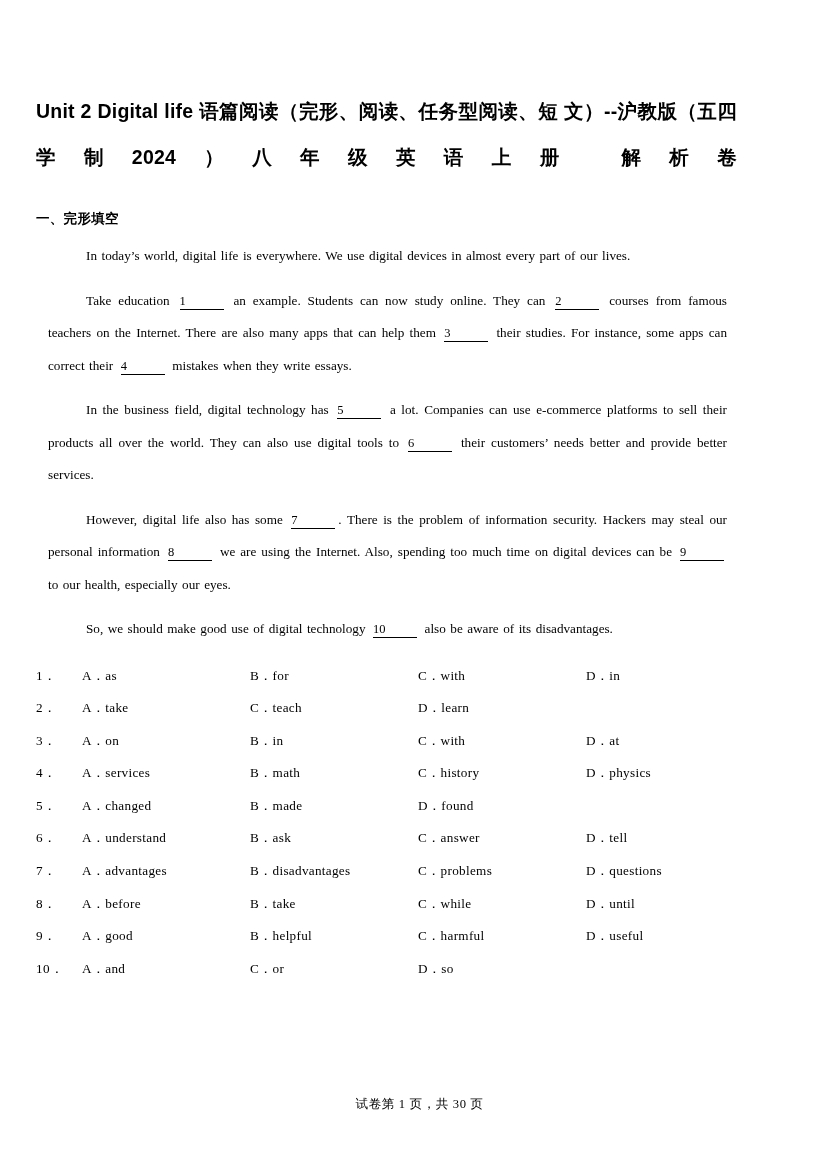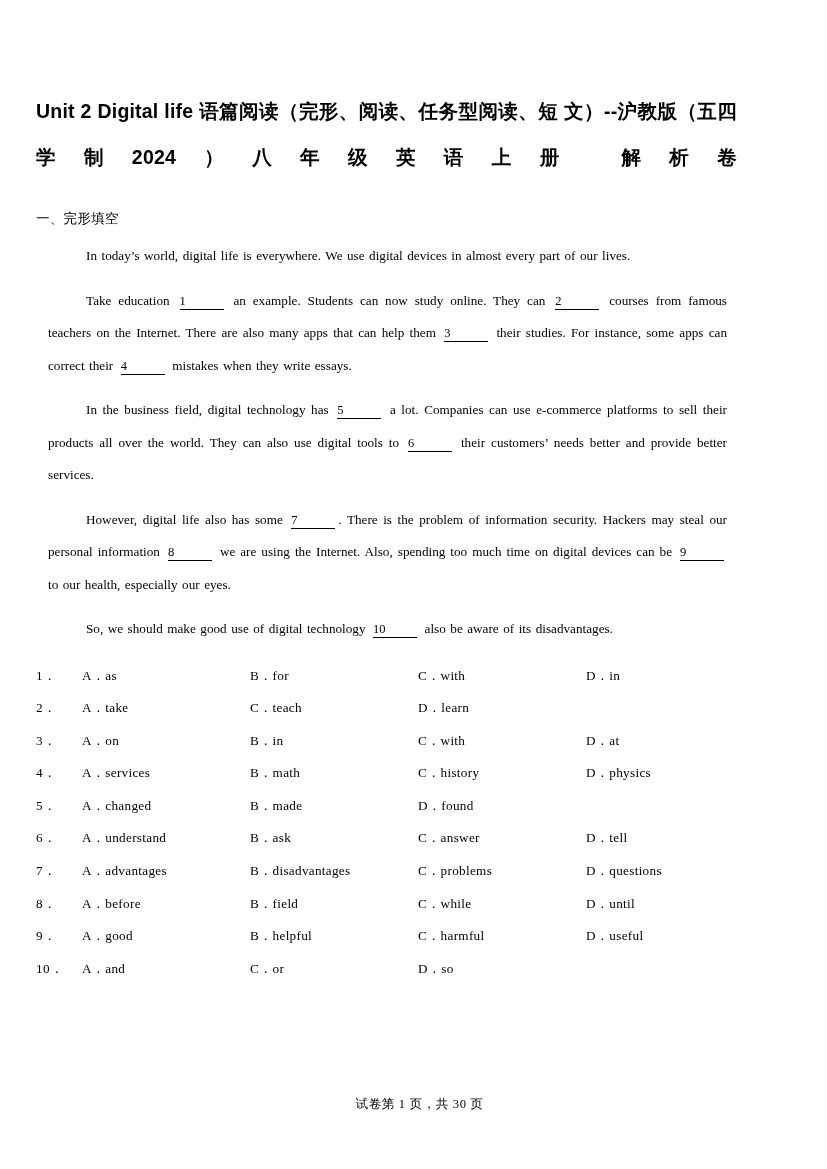--- a/index.html
+++ b/index.html
@@ -33,21 +33,21 @@
     letter-spacing: 0.2px;
     margin: 0 0 4px 0;
     padding-right: 2px;
   }
   .title-line2 {
     text-align: left;
     text-align-last: left;
   }
   .section-head {
     font-family: "Liberation Sans", sans-serif;
-    font-weight: normal;
+    font-weight: bold;
     font-size: 13.5px;
     margin: 30px 0 6px 0;
     letter-spacing: 0.3px;
   }
   .para {
     font-size: 13.2px;
     line-height: 32.5px;
     text-align: justify;
     text-align-last: left;
     margin: 12px;
@@ -162,21 +162,21 @@
       <div class="opt-row">
         <span class="opt-num">7．</span>
         <span class="opt-cell">A．advantages</span>
         <span class="opt-cell">B．disadvantages</span>
         <span class="opt-cell">C．problems</span>
         <span class="opt-cell">D．questions</span>
       </div>
       <div class="opt-row">
         <span class="opt-num">8．</span>
         <span class="opt-cell">A．before</span>
-        <span class="opt-cell">B．field</span>
+        <span class="opt-cell">B．take</span>
         <span class="opt-cell">C．while</span>
         <span class="opt-cell">D．until</span>
       </div>
       <div class="opt-row">
         <span class="opt-num">9．</span>
         <span class="opt-cell">A．good</span>
         <span class="opt-cell">B．helpful</span>
         <span class="opt-cell">C．harmful</span>
         <span class="opt-cell">D．useful</span>
       </div>

